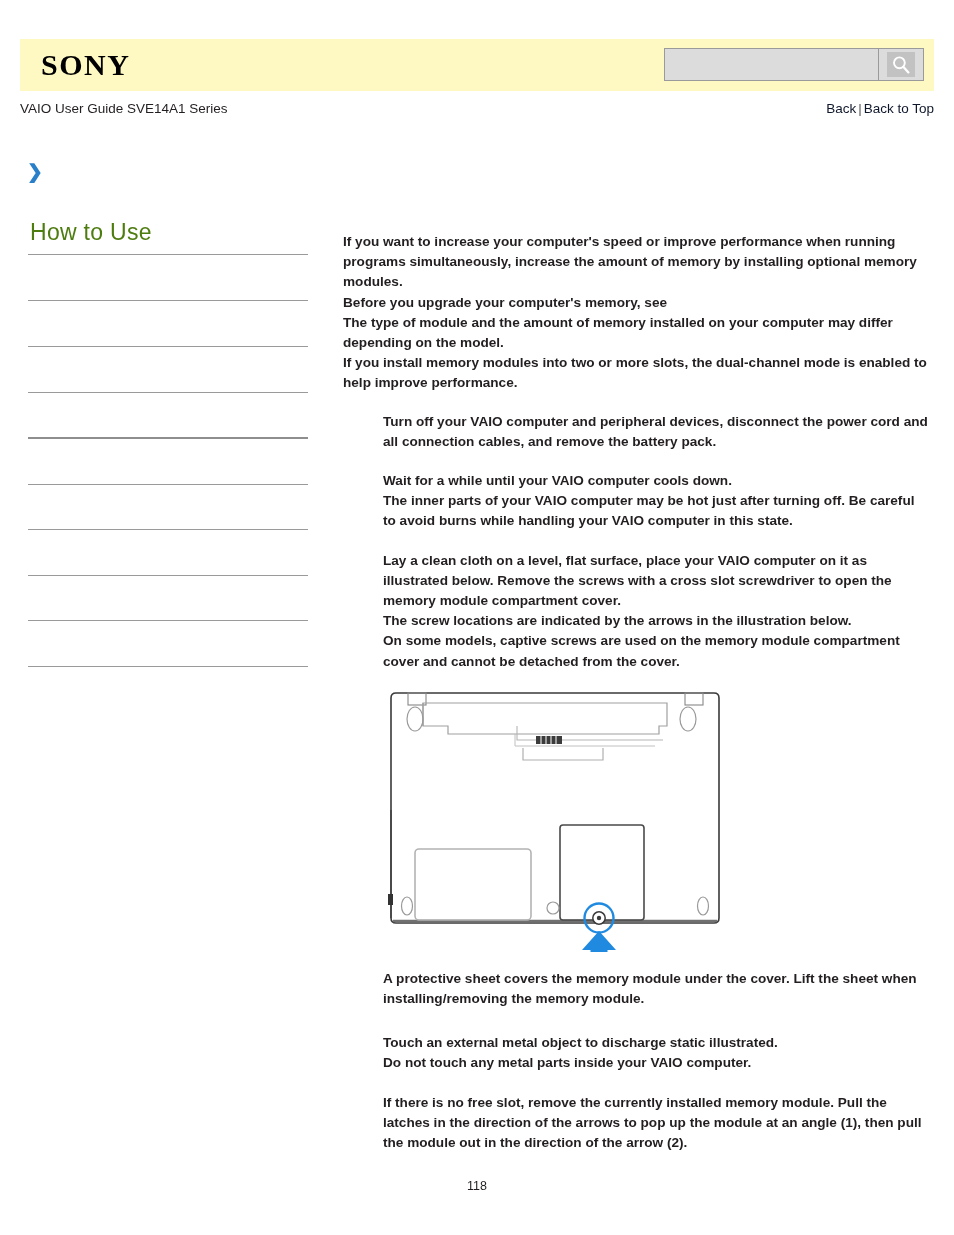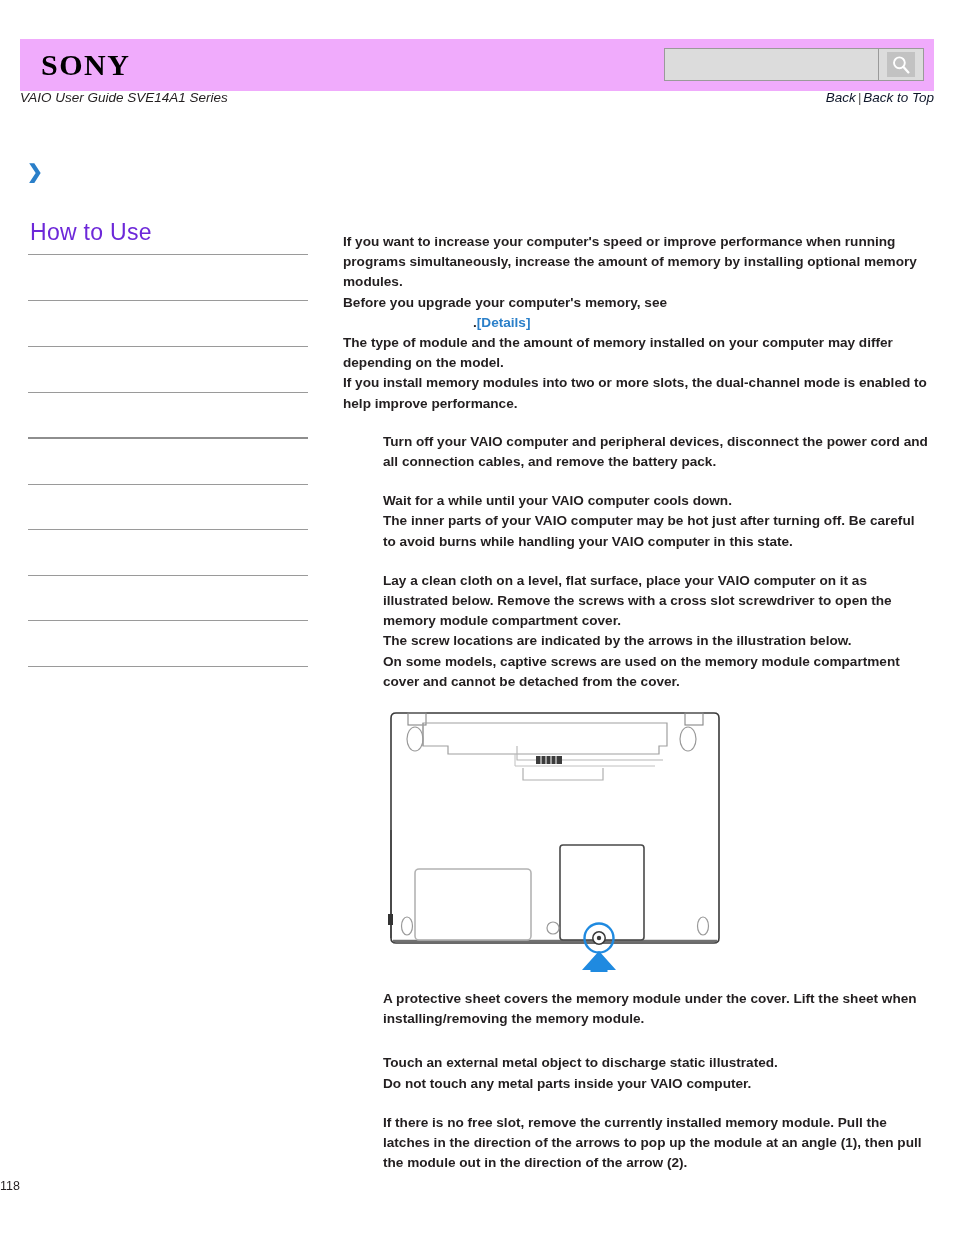--- a/index.html
+++ b/index.html
@@ -16,21 +16,21 @@
     overflow: hidden;
   }
 
   
   .header-band {
     position: absolute;
     left: 20px;
     top: 39px;
     width: 914px;
     height: 52px;
-    background: #f0abfc;
+    background: #fef9c3;
     box-sizing: border-box;
   }
   .sony-logo {
     position: absolute;
     left: 21px;
     top: 7px;
     font-family: "Liberation Serif", serif;
     font-weight: bold;
     font-size: 30px;
     letter-spacing: 1.5px;
@@ -79,24 +79,23 @@
     background: #c2c2c2;
     display: flex;
     align-items: center;
     justify-content: center;
   }
 
   
   .sub-header {
     position: absolute;
     left: 20px;
-    top: 87px;
+    top: 98px;
     width: 914px;
     height: 22px;
-    font-style: italic;
   }
   .guide-title {
     position: absolute;
     left: 0;
     top: 0;
     font-size: 13.5px;
     color: #231f20;
     line-height: 22px;
     white-space: nowrap;
   }
@@ -129,21 +128,21 @@
   
   .sidebar {
     position: absolute;
     left: 28px;
     top: 218px;
     width: 280px;
   }
   .sidebar-title {
     font-size: 23px;
     font-weight: normal;
-    color: #6d28d9;
+    color: #4d7c0f;
     margin: 0;
     padding: 0 0 8px 2px;
     line-height: 28px;
     letter-spacing: 0.3px;
   }
   .sb-rule {
     height: 1px;
     background: #9a9a9a;
     width: 100%;
   }
@@ -225,21 +224,21 @@
     height: 262px;
   }
   .illus svg { display: block; }
 
   
   .page-num {
     position: absolute;
     left: 0;
     top: 1179px;
     width: 954px;
-    text-align: left;
+    text-align: center;
     font-size: 12.5px;
     color: #231f20;
   }
 </style>
 </head>
 <body>
 
 <div class="header-band">
   <div class="sony-logo">SONY</div>
 
@@ -313,21 +312,20 @@
     <span></span>
   </div>
 
   <div class="sb-rule"></div>
 </nav>
 
 <main class="content">
 
   <p class="para-block">If you want to increase your computer's speed or improve performance when running programs simultaneously, increase the amount of memory by installing optional memory modules.</p>
   <p class="para-block">Before you upgrade your computer's memory, see</p>
-  <p class="details-line"><span class="dot">.</span><a href="#" class="details-link">[Details]</a></p>
   <p class="para-block">The type of module and the amount of memory installed on your computer may differ depending on the model.</p>
   <p class="para-block">If you install memory modules into two or more slots, the dual-channel mode is enabled to help improve performance.</p>
 
   <div class="step-gap"></div>
 
   <ol class="steps">
     <li>
       <span style="white-space:pre-line">Turn off your VAIO computer and peripheral devices, disconnect the power cord and all connection cables, and remove the battery pack.</span>
     </li>
     <li class="step-spacer" style="height:17px"></li>

